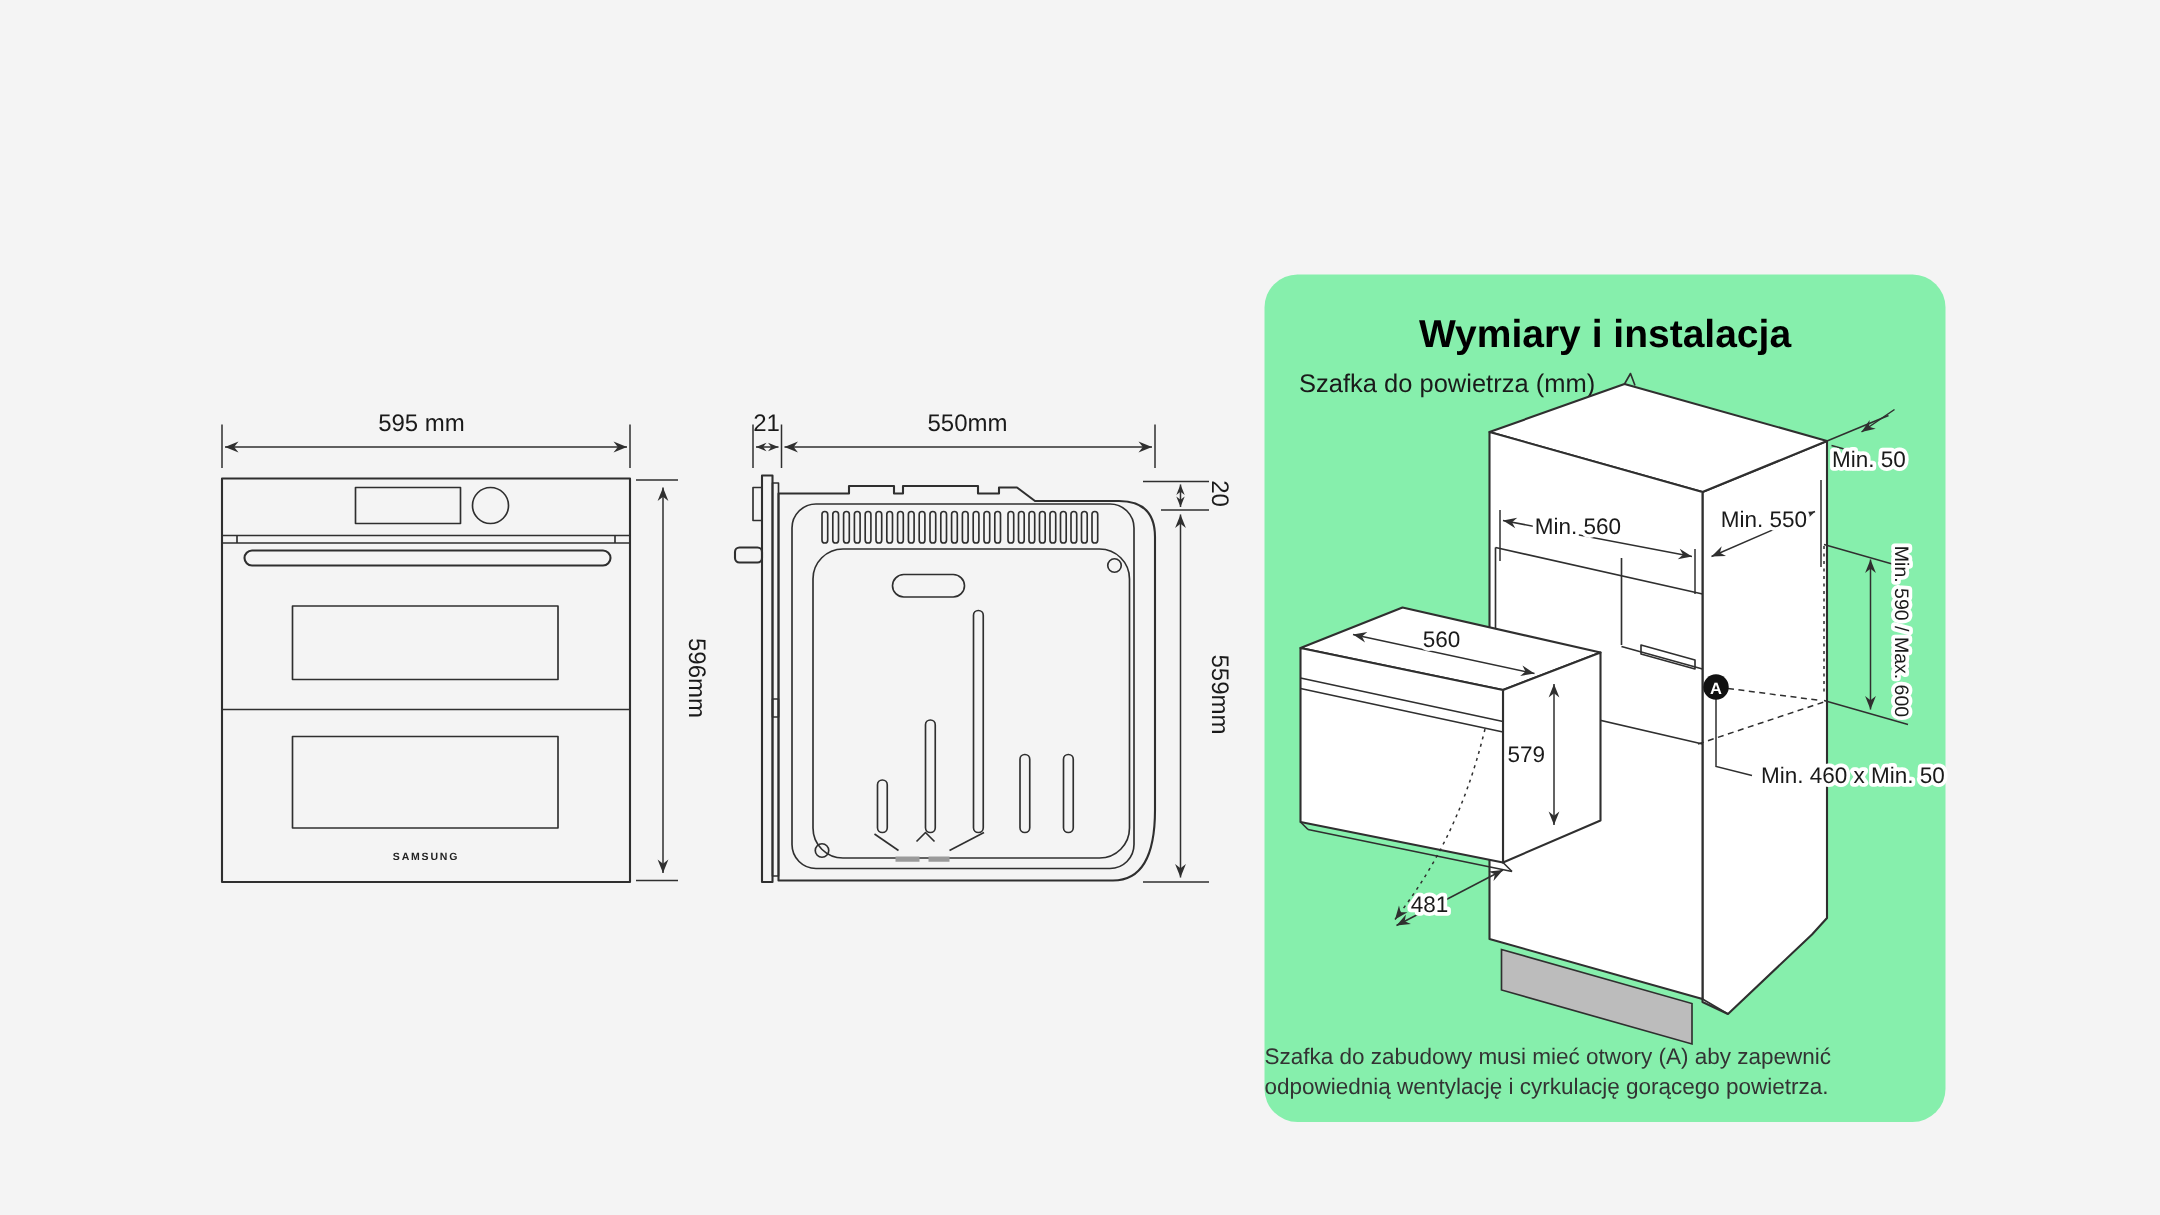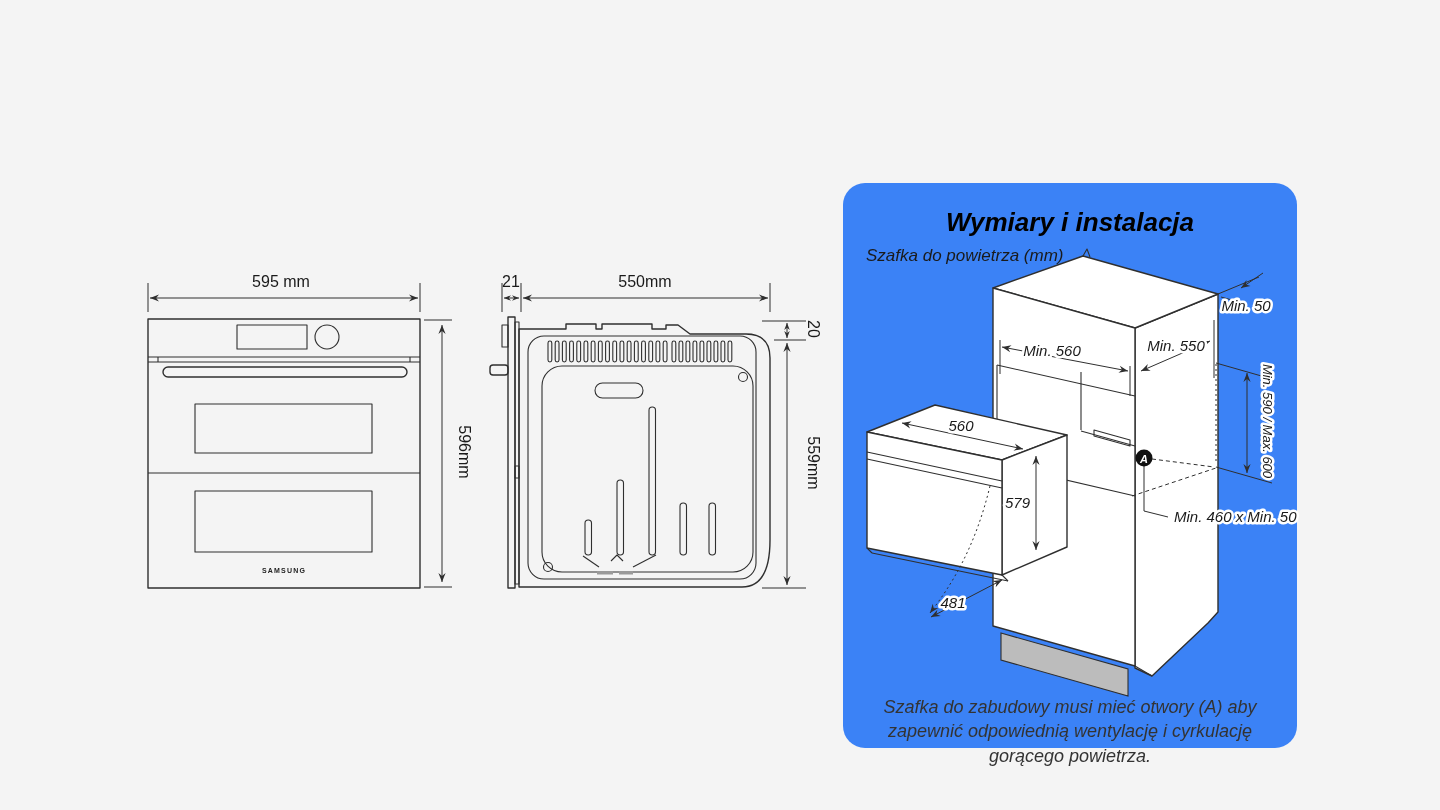--- a/index.html
+++ b/index.html
@@ -17,33 +17,33 @@
   .t13{font-size:13px;}
   .brand{font-size:7px;font-weight:bold;letter-spacing:1.2px;fill:#222;}
   .halo{paint-order:stroke;stroke:#ffffff;stroke-width:5px;stroke-linejoin:round;}
   .badgeA{font-size:11px;font-weight:bold;fill:#ffffff;}
   .draw{stroke:#2f2f2f;fill:none;stroke-width:1.4;stroke-linejoin:round;stroke-linecap:round;}
   .draw2{stroke:#2f2f2f;fill:none;stroke-width:1.1;stroke-linejoin:round;}
   .dim{stroke:#2f2f2f;fill:none;stroke-width:1;}
   .fillw{fill:#ffffff;stroke:#2f2f2f;stroke-width:1.4;stroke-linejoin:round;}
   .card{
     position:absolute;left:843px;top:183px;width:454px;height:565px;
-    background:#3b82f6;border-radius:22px;font-style:italic;
+    background:#86efac;border-radius:22px;
   }
   .card-title{
     position:absolute;top:24px;left:0;width:100%;
     text-align:center;font-size:26px;font-weight:bold;color:#000;
   }
   .card-subtitle{
     position:absolute;top:63px;left:23px;
     font-size:17px;color:#1a1a1a;
   }
   .card-caption{
     position:absolute;top:512px;left:0;width:100%;
-    text-align:center;font-size:18px;line-height:1.35;color:#333;
+    text-align:left;font-size:15px;line-height:1.35;color:#333;
   }
   .card-caption span{display:inline-block;max-width:412px;}
 </style>
 </head>
 <body>
 
 <div class="stage">
 
   <svg style="left:130px;top:265px" width="360" height="340" viewBox="130 265 360 340">
     <defs>

